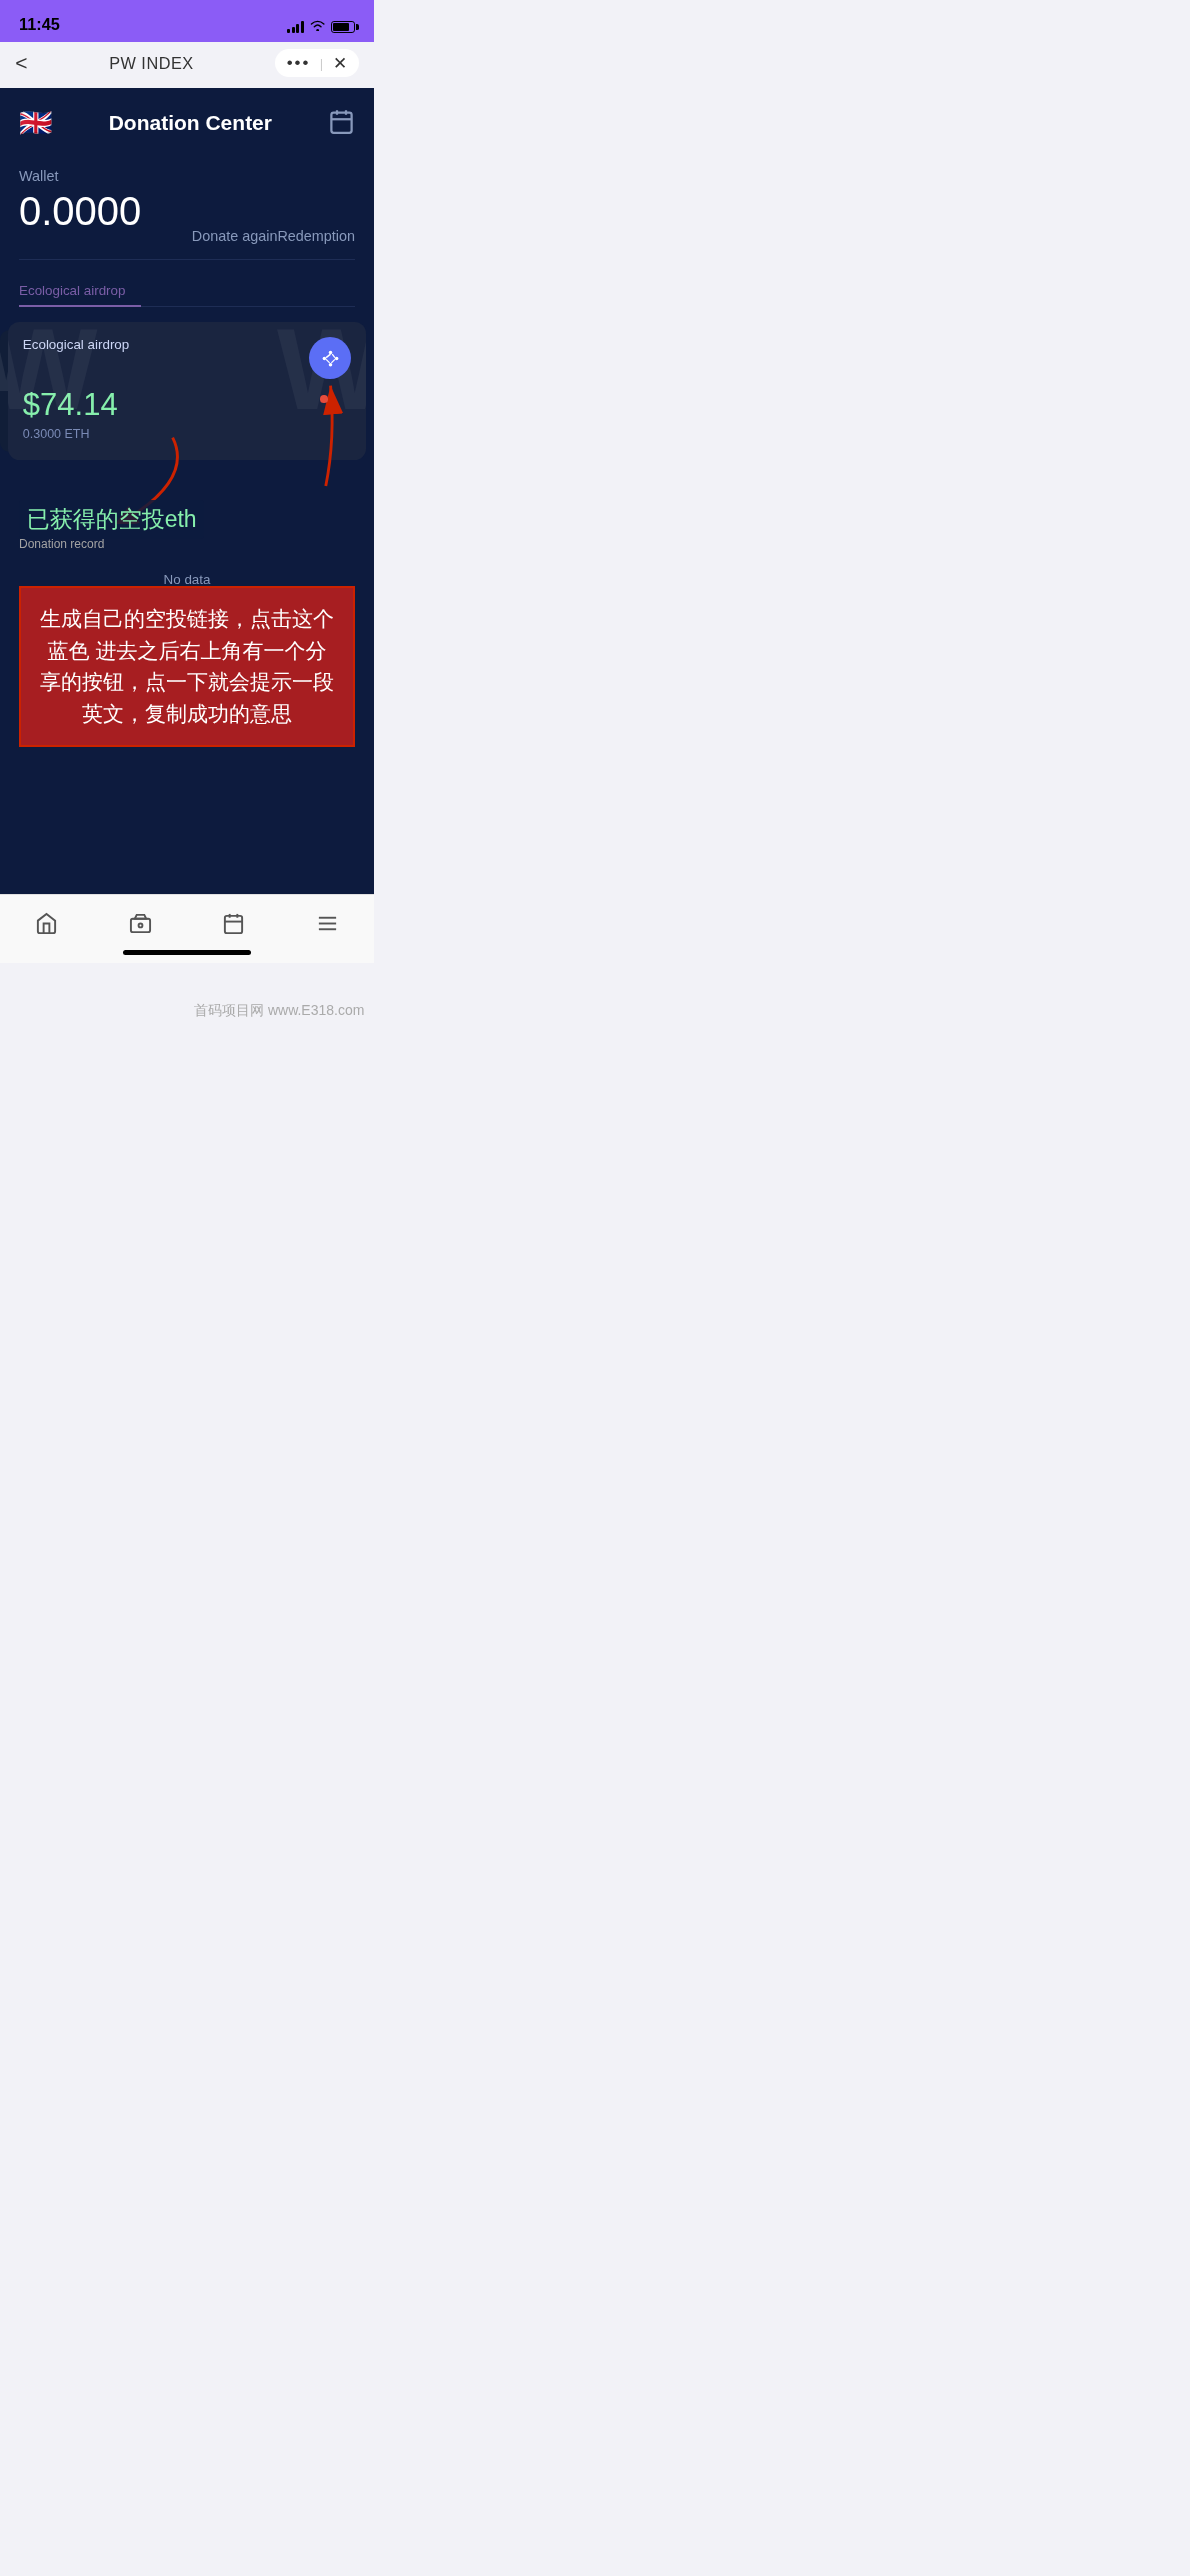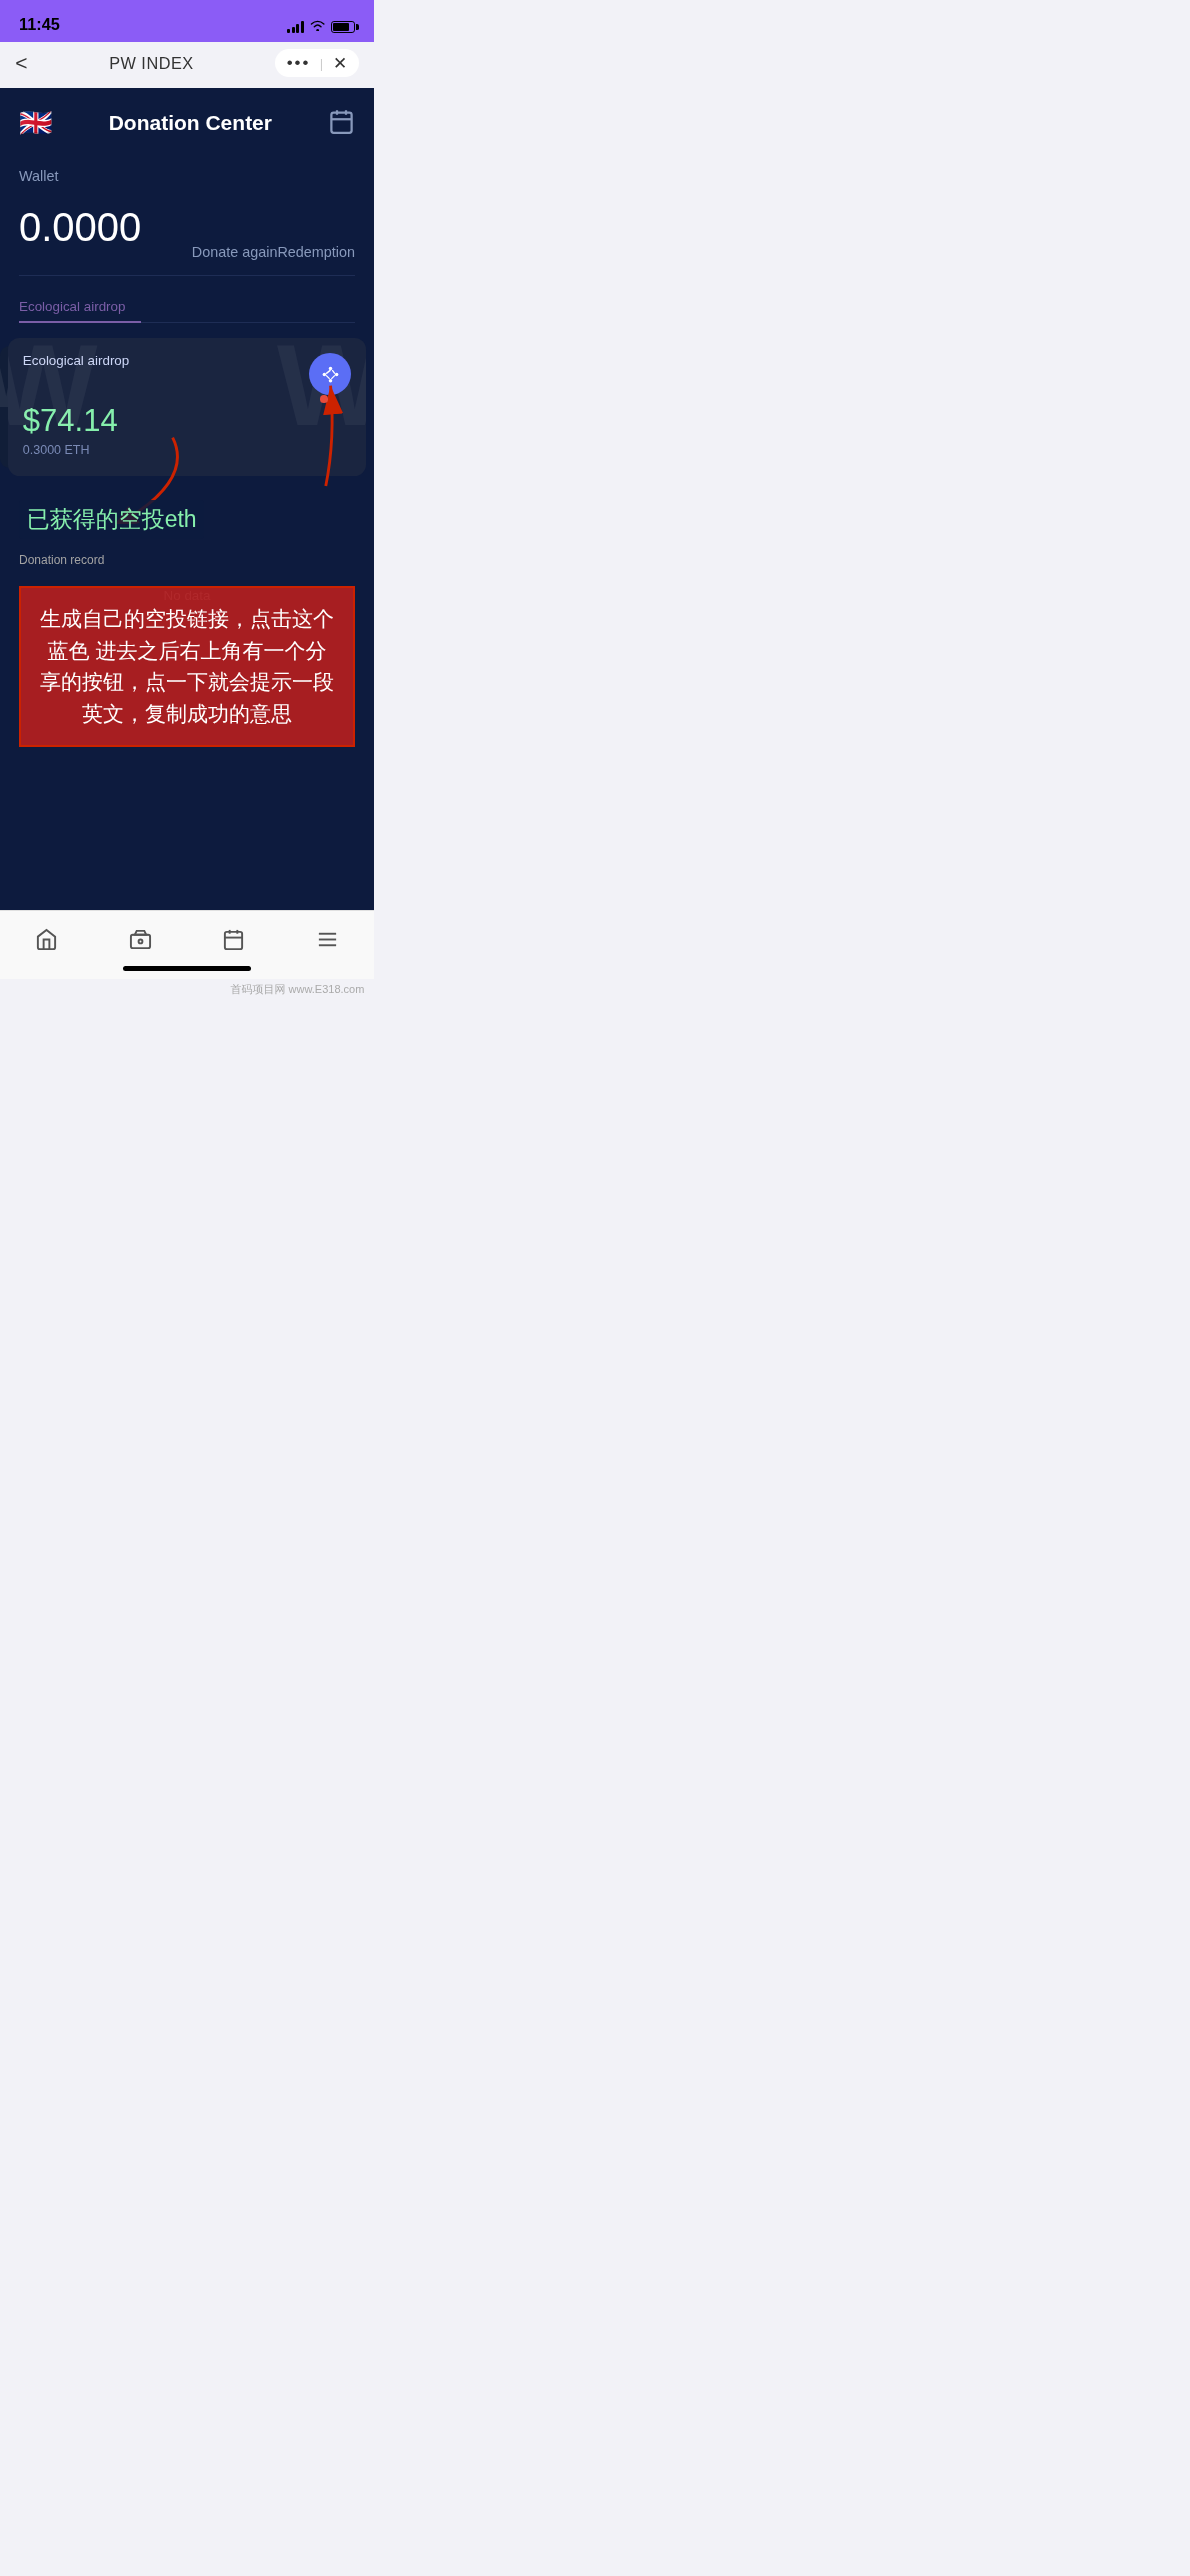--- a/index.html
+++ b/index.html
@@ -137,21 +137,21 @@
     .page-title {
       font-size: 21px;
       font-weight: 700;
       color: #fff;
     }
 
     
     .wallet-label {
       font-size: 14.4px;
       color: #8899bb;
-      margin-bottom: 21px;
+      margin-bottom: 5px;
     }
     .wallet-amount {
       font-size: 40px;
       font-weight: 300;
       color: #fff;
       margin-bottom: 9.6px;
     }
     .wallet-actions {
       display: flex;
       margin-bottom: 0;
@@ -509,16 +509,16 @@
   <div class="bottom-tab">
     <svg width="23" height="23" viewBox="0 0 24 24" fill="none" stroke="#555" stroke-width="2">
       <line x1="3" y1="6" x2="21" y2="6"></line>
       <line x1="3" y1="12" x2="21" y2="12"></line>
       <line x1="3" y1="18" x2="21" y2="18"></line>
     </svg>
   </div>
   <div class="bottom-home-indicator"></div>
 </div>
 
-<div style="background:#f2f2f7; padding:3.8px 0; text-align:right; padding-right:9.6px; font-size:11px; color:#aaa;">
+<div style="background:#f2f2f7; padding:3.8px 0; text-align:right; padding-right:9.6px; font-size:14px; color:#aaa;margin-top:36px;">
   首码项目网 www.E318.com
 </div>
 
 
 </body></html>

